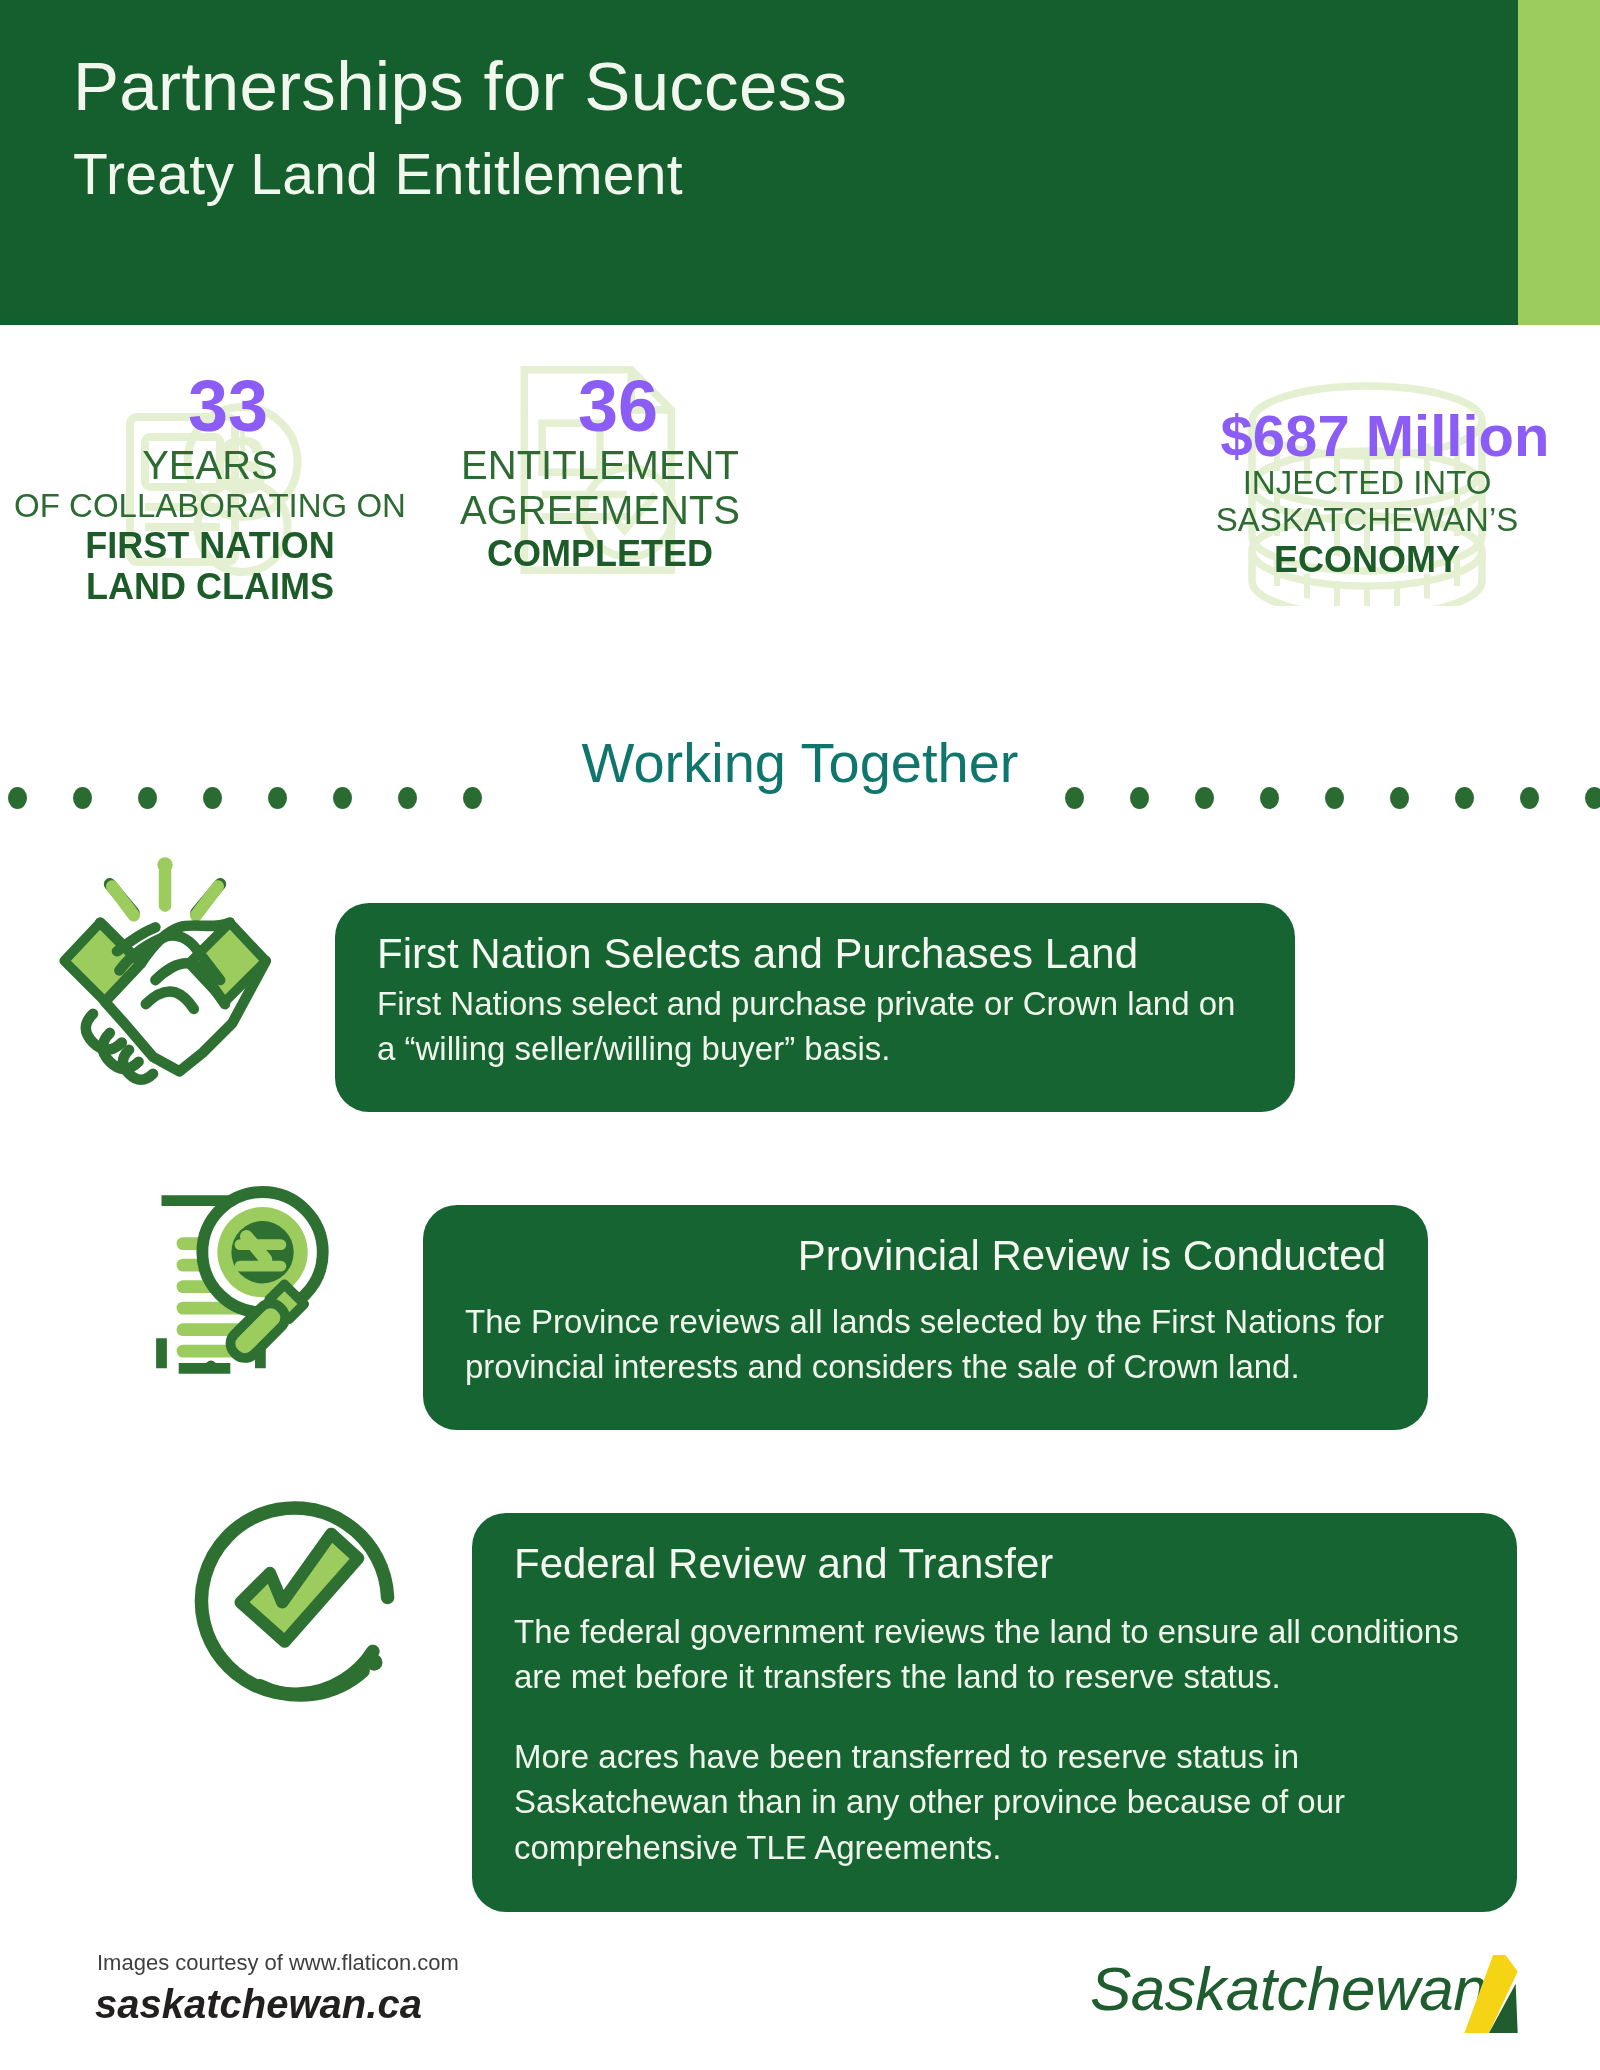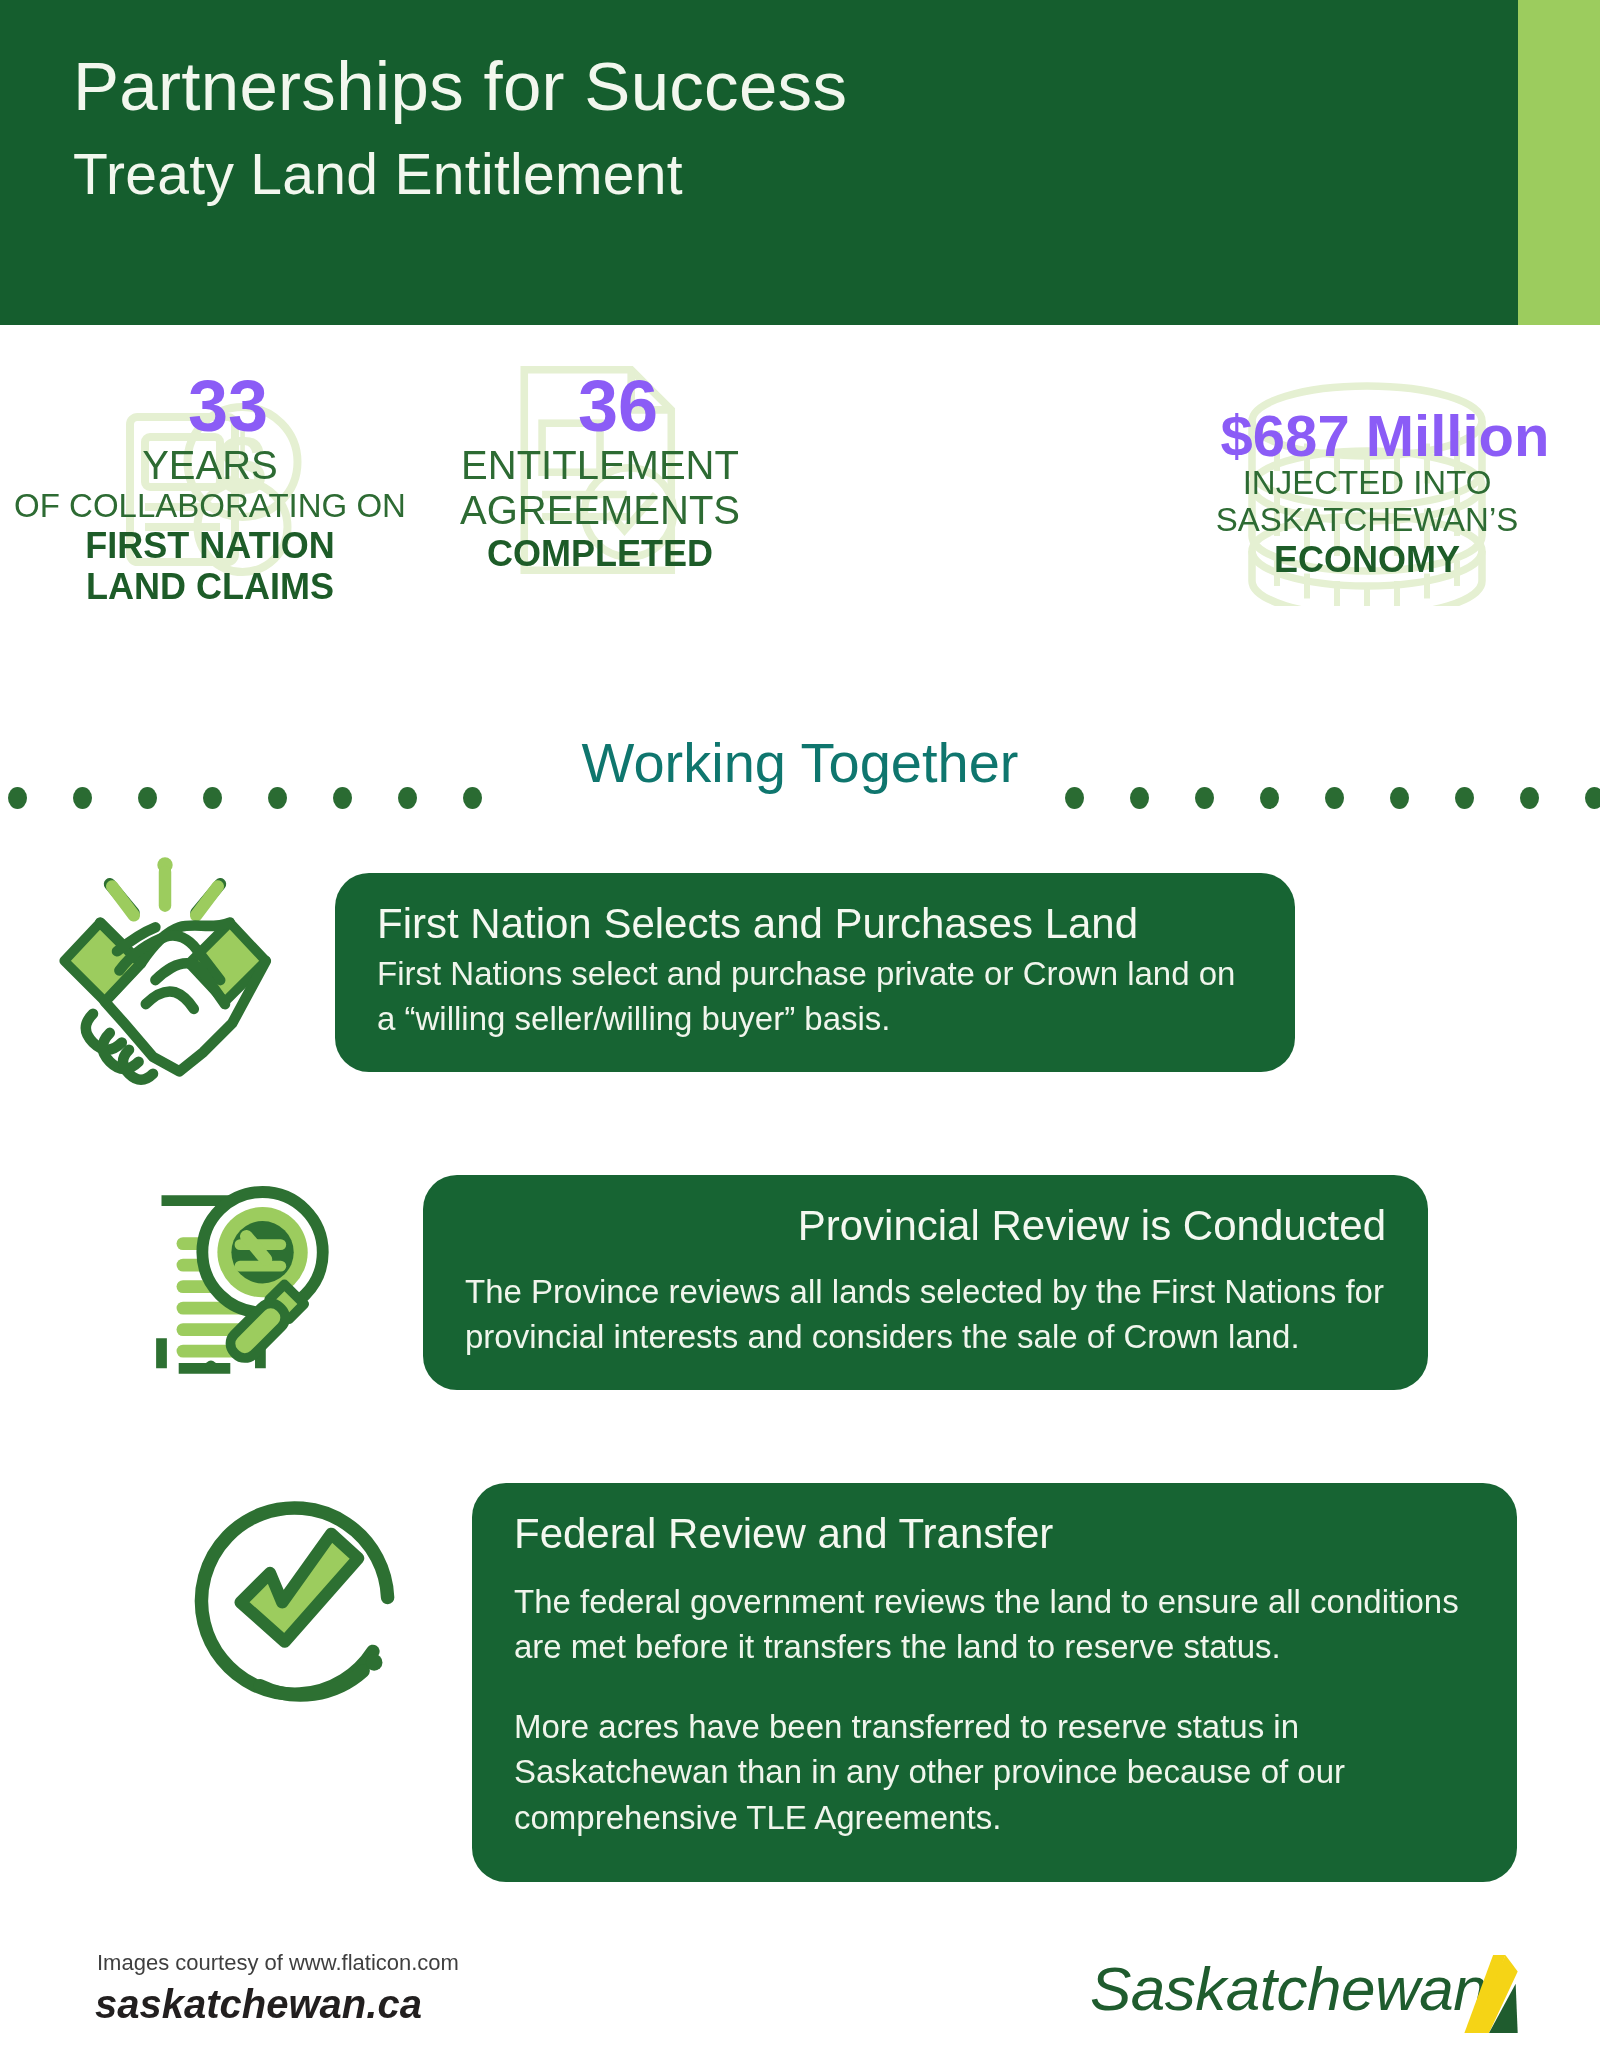--- a/index.html
+++ b/index.html
@@ -146,21 +146,22 @@
     border-radius:50%;
   }
 
   
   .step { position:absolute; }
   .step-icon { position:absolute; }
   .step-box {
     position:absolute;
     background:#176433;
     border-radius:34px;
-    padding:26px 42px 30px 42px;
+    padding:26px 42px 40px 42px;
+    margin-top:30px;
   }
   .step-title {
     color:#f4f8f0;
     font-size:42px;
     font-weight:300;
     line-height:1.18;
     margin-bottom:4px;
     white-space:nowrap;
   }
   .step-body {

